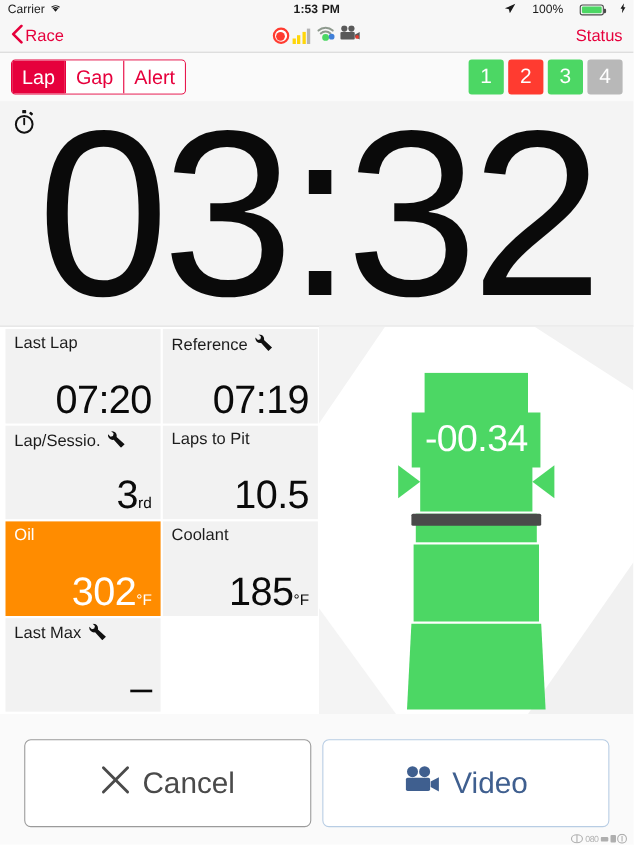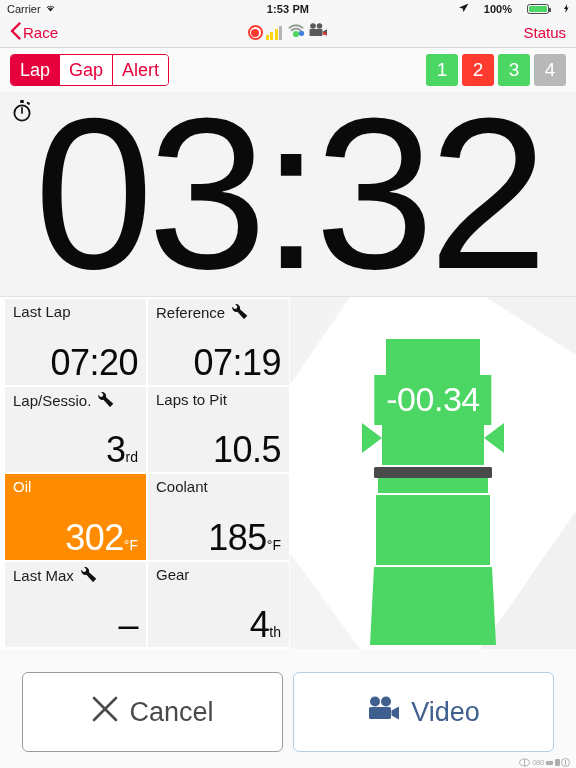--- a/index.html
+++ b/index.html
@@ -19,21 +19,21 @@
     font-size: 11px; color: #1a1a1a;
     padding: 0 7px; position: relative;
   }
   .sb-left { display: flex; align-items: center; gap: 4px; }
   .sb-center {
     position: absolute; left: 0; right: 0; text-align: center;
     font-size: 11px; font-weight: bold; letter-spacing: .1px;
   }
   .sb-right {
     margin-left: auto; display: flex; align-items: center; gap: 15px;
-    position: relative; z-index: 2; font-weight: bold;
+    position: relative; z-index: 2;
   }
   .batt {
     width: 22px; height: 10px; border: 1px solid #4a4a4a;
     border-radius: 2.5px; position: relative; padding: 1px;
   }
   .batt i { display: block; height: 100%; width: 100%; background: #4cd764; border-radius: 1px; }
   .batt::after {
     content: ""; position: absolute; right: -3px; top: 3px;
     width: 2px; height: 4px; background: #4a4a4a; border-radius: 0 1px 1px 0;
   }
@@ -338,28 +338,20 @@
           <span>Last Max</span>
           <span>
             <svg width="17" height="15" viewBox="0 0 17 15">
                 <path d="M16.3 13 9 6.4a4.4 4.4 0 0 0-5-5.3l2.3 2.3-.6 2.2-2.2.6L1.2 4A4.4 4.4 0 0 0 6.4 9l6.6 7.3z" transform="translate(0 -1.2)" fill="#111"></path>
               </svg>
           </span>
         </div>
         <div class="val dash">–</div>
       </div>
 
-      <div class="cell">
-        <div class="lbl">
-            <span>Gear</span>
-          </div>
-        <div class="val">
-          <span>4</span><sub>th</sub>
-        </div>
-      </div>
     </div>
 
     <div class="gappanel">
       <div class="glbl">Gap</div>
 
       <svg class="trackwrap" viewBox="0 0 286 352" preserveAspectRatio="none">
 
         <path d="M0 88 60 0H0z" fill="#f3f3f3"></path>
         <path d="M286 58 196 0h90z" fill="#f2f2f2"></path>
         <path d="M286 352V214l-96 138z" fill="#f1f1f1"></path>

